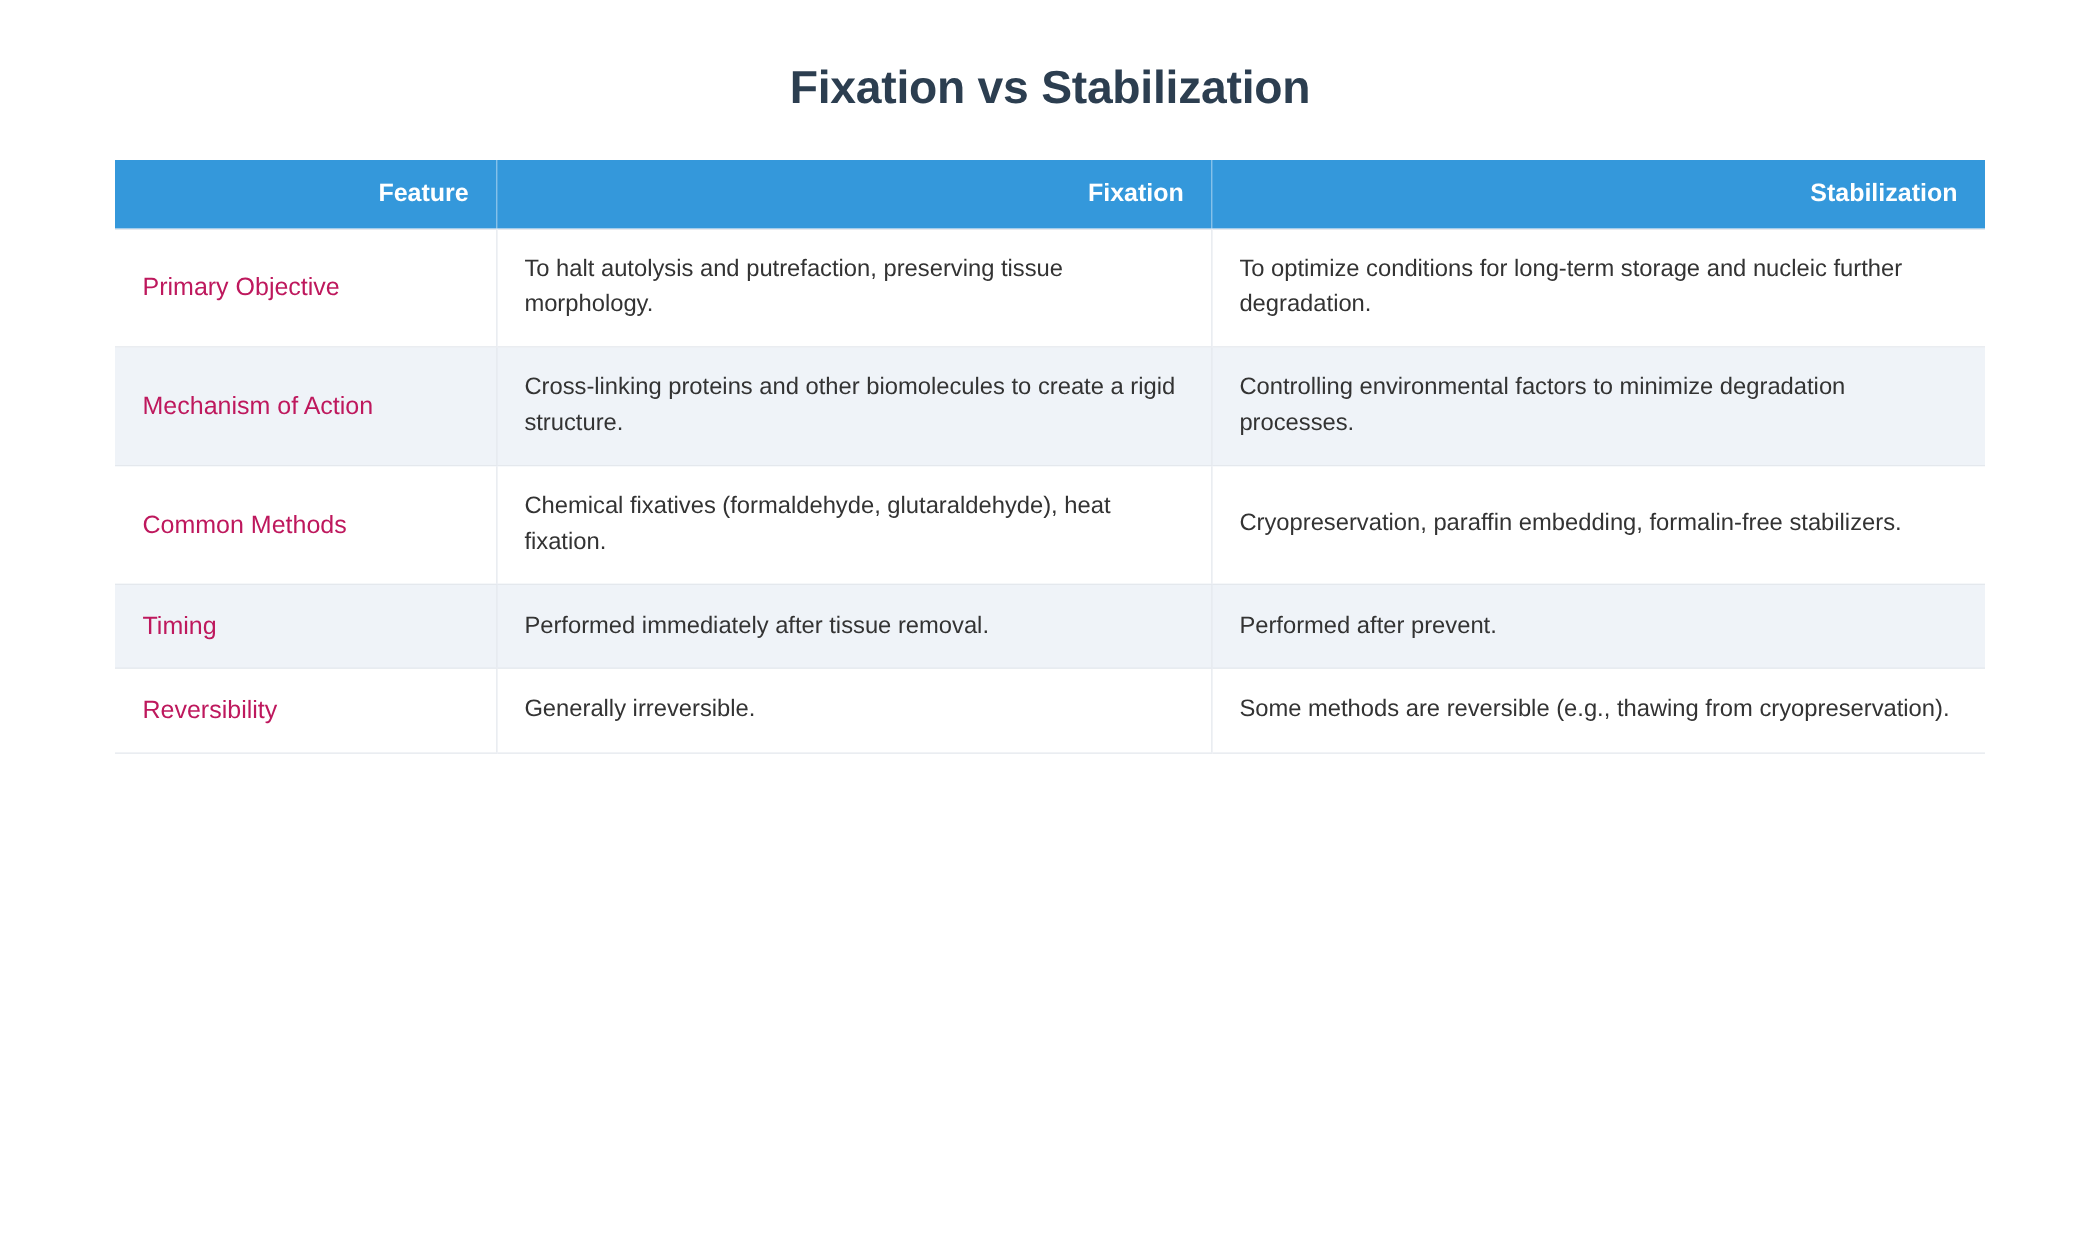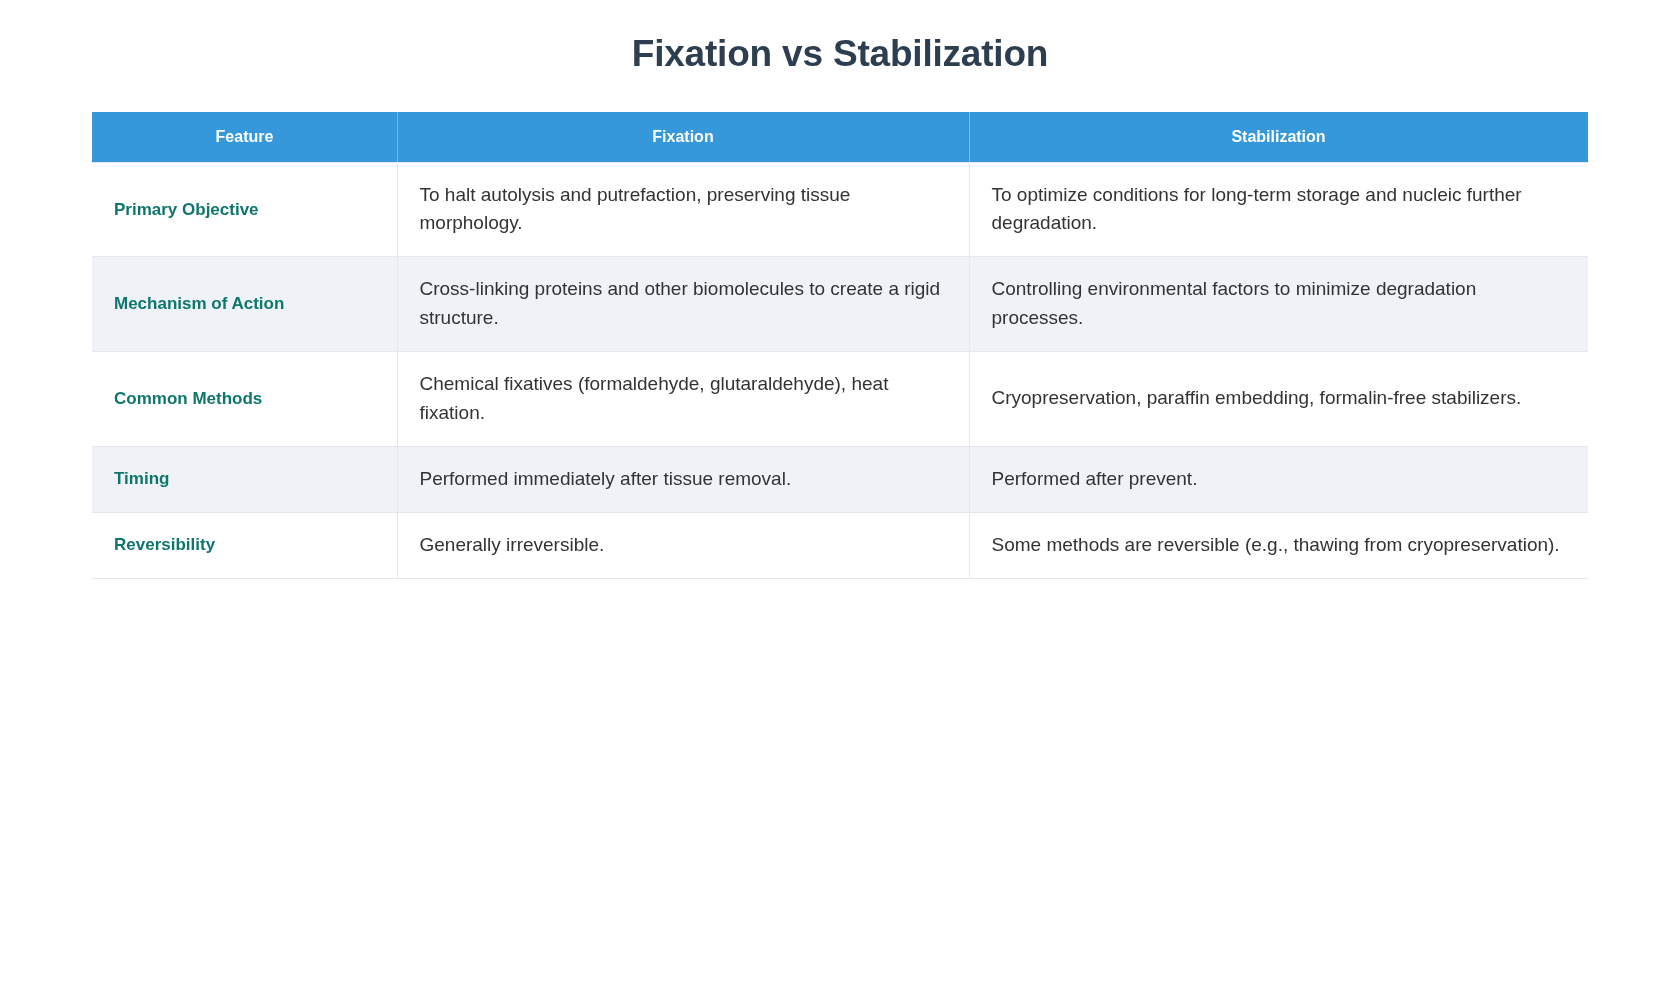--- a/index.html
+++ b/index.html
@@ -10,21 +10,21 @@
     width: 1680px;
     height: 1002px;
     background: #ffffff;
     font-family: "Liberation Sans", sans-serif;
     -webkit-font-smoothing: antialiased;
   }
   .page {
     width: 1680px;
     height: 874px;
     box-sizing: border-box;
-    padding: 0;
+    padding: 16px;
     position: relative;
     overflow: hidden;
   }
   .page-title {
     text-align: center;
     font-size: 37px;
     font-weight: bold;
     color: #2c3e50;
     letter-spacing: -0.2px;
     margin: 0;
@@ -43,23 +43,23 @@
     table-layout: fixed;
     background: #ffffff;
   }
   table.cmp col.c-feature  { width: 305px; }
   table.cmp col.c-fixation { width: 572px; }
   table.cmp col.c-stab     { width: 619px; }
 
   table.cmp thead th {
     background: #3498db;
     color: #ffffff;
-    font-size: 16px;
+    font-size: 20px;
     font-weight: bold;
-    text-align: center;
+    text-align: right;
     padding: 16px 22px 16px 22px;
     height: 50px;
     vertical-align: middle;
     border: none;
     box-sizing: border-box;
   }
   table.cmp thead th.col-sep {
     box-shadow: inset 1px 0 0 rgba(255,255,255,0.35);
   }
   table.cmp tbody td {
@@ -70,23 +70,23 @@
     border: 1px solid #e4e8ed;
     border-left: none;
     border-right: none;
     box-sizing: border-box;
     line-height: 1.52;
   }
   table.cmp tbody td.sep {
     border-left: 1px solid #e4e8ed;
   }
   table.cmp tbody td.feature {
-    font-weight: bold;
-    color: #0f766e;
-    font-size: 17px;
+    font-weight: normal;
+    color: #be185d;
+    font-size: 20px;
   }
   table.cmp tbody tr.odd td {
     background: #ffffff;
   }
   table.cmp tbody tr.even td {
     background: #eff3f8;
   }
   table.cmp tbody tr:last-child td {
     border-bottom: 1px solid #e4e8ed;
   }

